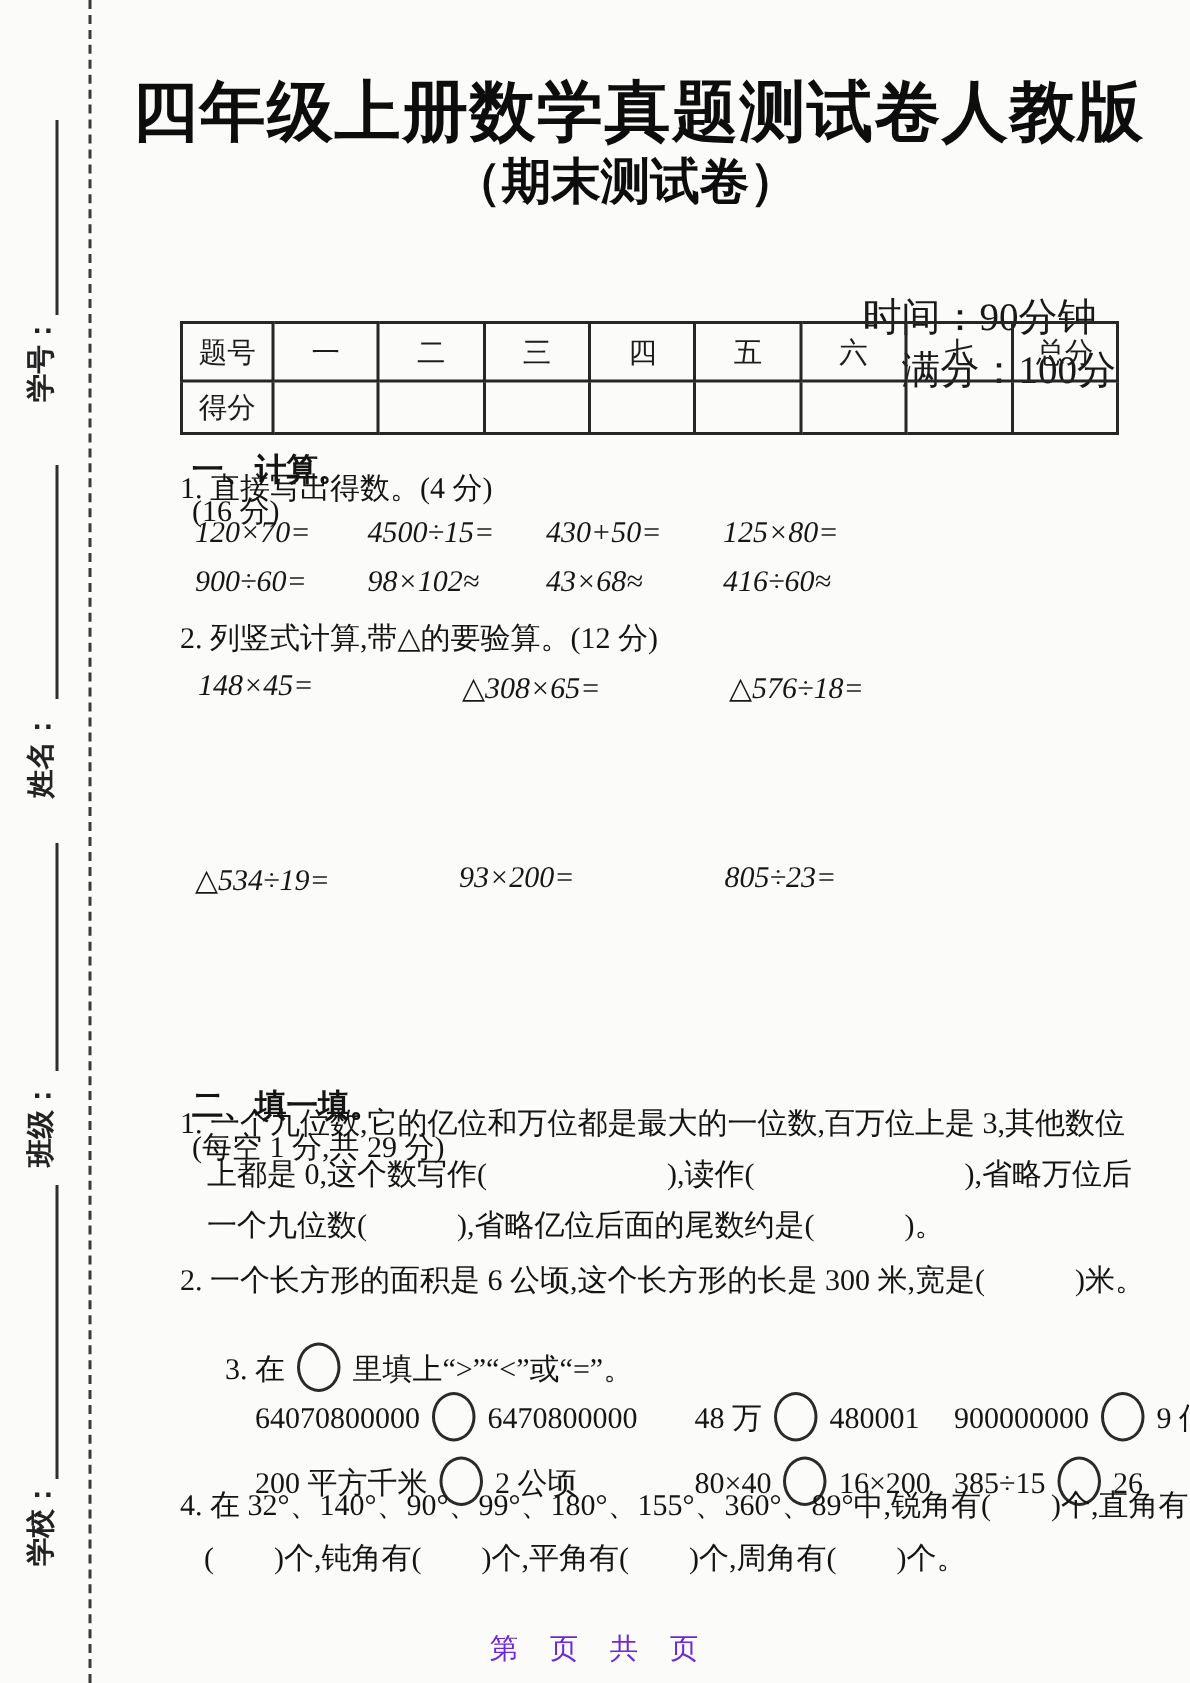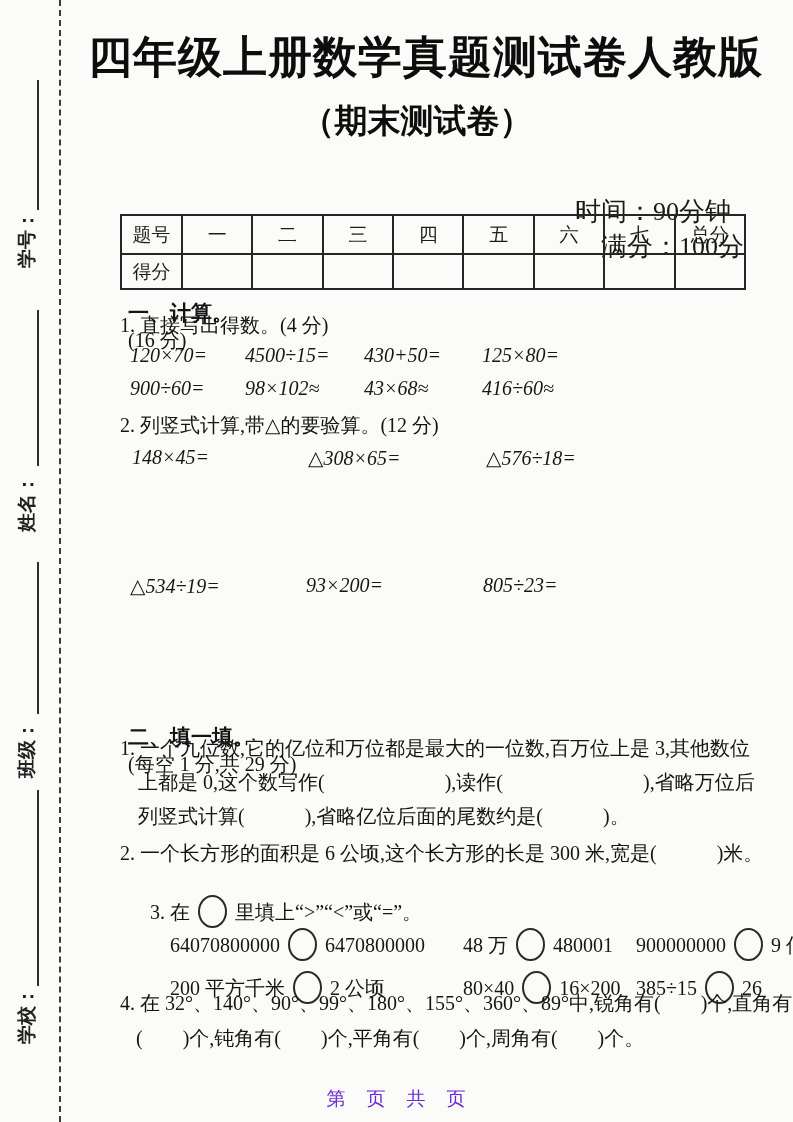--- a/index.html
+++ b/index.html
@@ -14,21 +14,21 @@
     border-right:2px dashed #3a3a3a;}
   .m-line{position:absolute;left:37px;width:2px;background:#2e2e2e;}
   .m-label{
     position:absolute;left:14px;transform:rotate(-90deg);transform-origin:0 0;
     font-size:19px;font-weight:700;white-space:nowrap;color:#222;
     font-family:"Liberation Serif","DejaVu Serif",serif;
   }
   
   .content{position:absolute;left:88px;top:0;width:658px;height:1122px;}
   .title{
-    position:absolute;top:28px;left:0;width:100%;text-align:center;
+    position:absolute;top:45px;left:0;width:100%;text-align:center;
     font-size:44px;font-weight:800;letter-spacing:1px;color:#0d0d0d;
     font-family:"Liberation Sans","DejaVu Sans",sans-serif;white-space:nowrap;
   }
   .subtitle{
     position:absolute;top:99px;left:0;width:100%;text-align:center;
     font-size:33px;font-weight:800;color:#0d0d0d;
     font-family:"Liberation Sans","DejaVu Sans",sans-serif;white-space:nowrap;
   }
   .meta{
     position:absolute;top:164px;right:2px;font-size:26px;color:#191919;white-space:pre;
@@ -163,21 +163,21 @@
       <span style="left:395px">805÷23=</span>
     </div>
 
     <div class="t-line" style="top:700px;left:10px">
       <span class="sec-title">二、填一填。</span>
       <span class="sec-points">(每空 1 分,共 29 分)</span>
     </div>
 
     <div class="t-line" style="top:735px;left:32px">1. 一个九位数,它的亿位和万位都是最大的一位数,百万位上是 3,其他数位</div>
     <div class="t-line" style="top:769px;left:50px">上都是 0,这个数写作(　　　　　　),读作(　　　　　　　),省略万位后</div>
-    <div class="t-line" style="top:803px;left:50px">列竖式计算(　　　),省略亿位后面的尾数约是(　　　)。</div>
+    <div class="t-line" style="top:803px;left:50px">一个九位数(　　　),省略亿位后面的尾数约是(　　　)。</div>
 
     <div class="t-line" style="top:840px;left:32px">2. 一个长方形的面积是 6 公顷,这个长方形的长是 300 米,宽是(　　　)米。</div>
 
     <div class="t-line" style="top:872px;left:32px">
       <span>3. 在</span><span class="cmp-circle"></span><span>里填上“&gt;”“&lt;”或“=”。</span>
     </div>
 
     <div class="q3row" style="top:905px">
       <span class="grp" style="left:42px">
         <span>64070800000</span><span class="cmp-circle"></span><span>6470800000</span>

